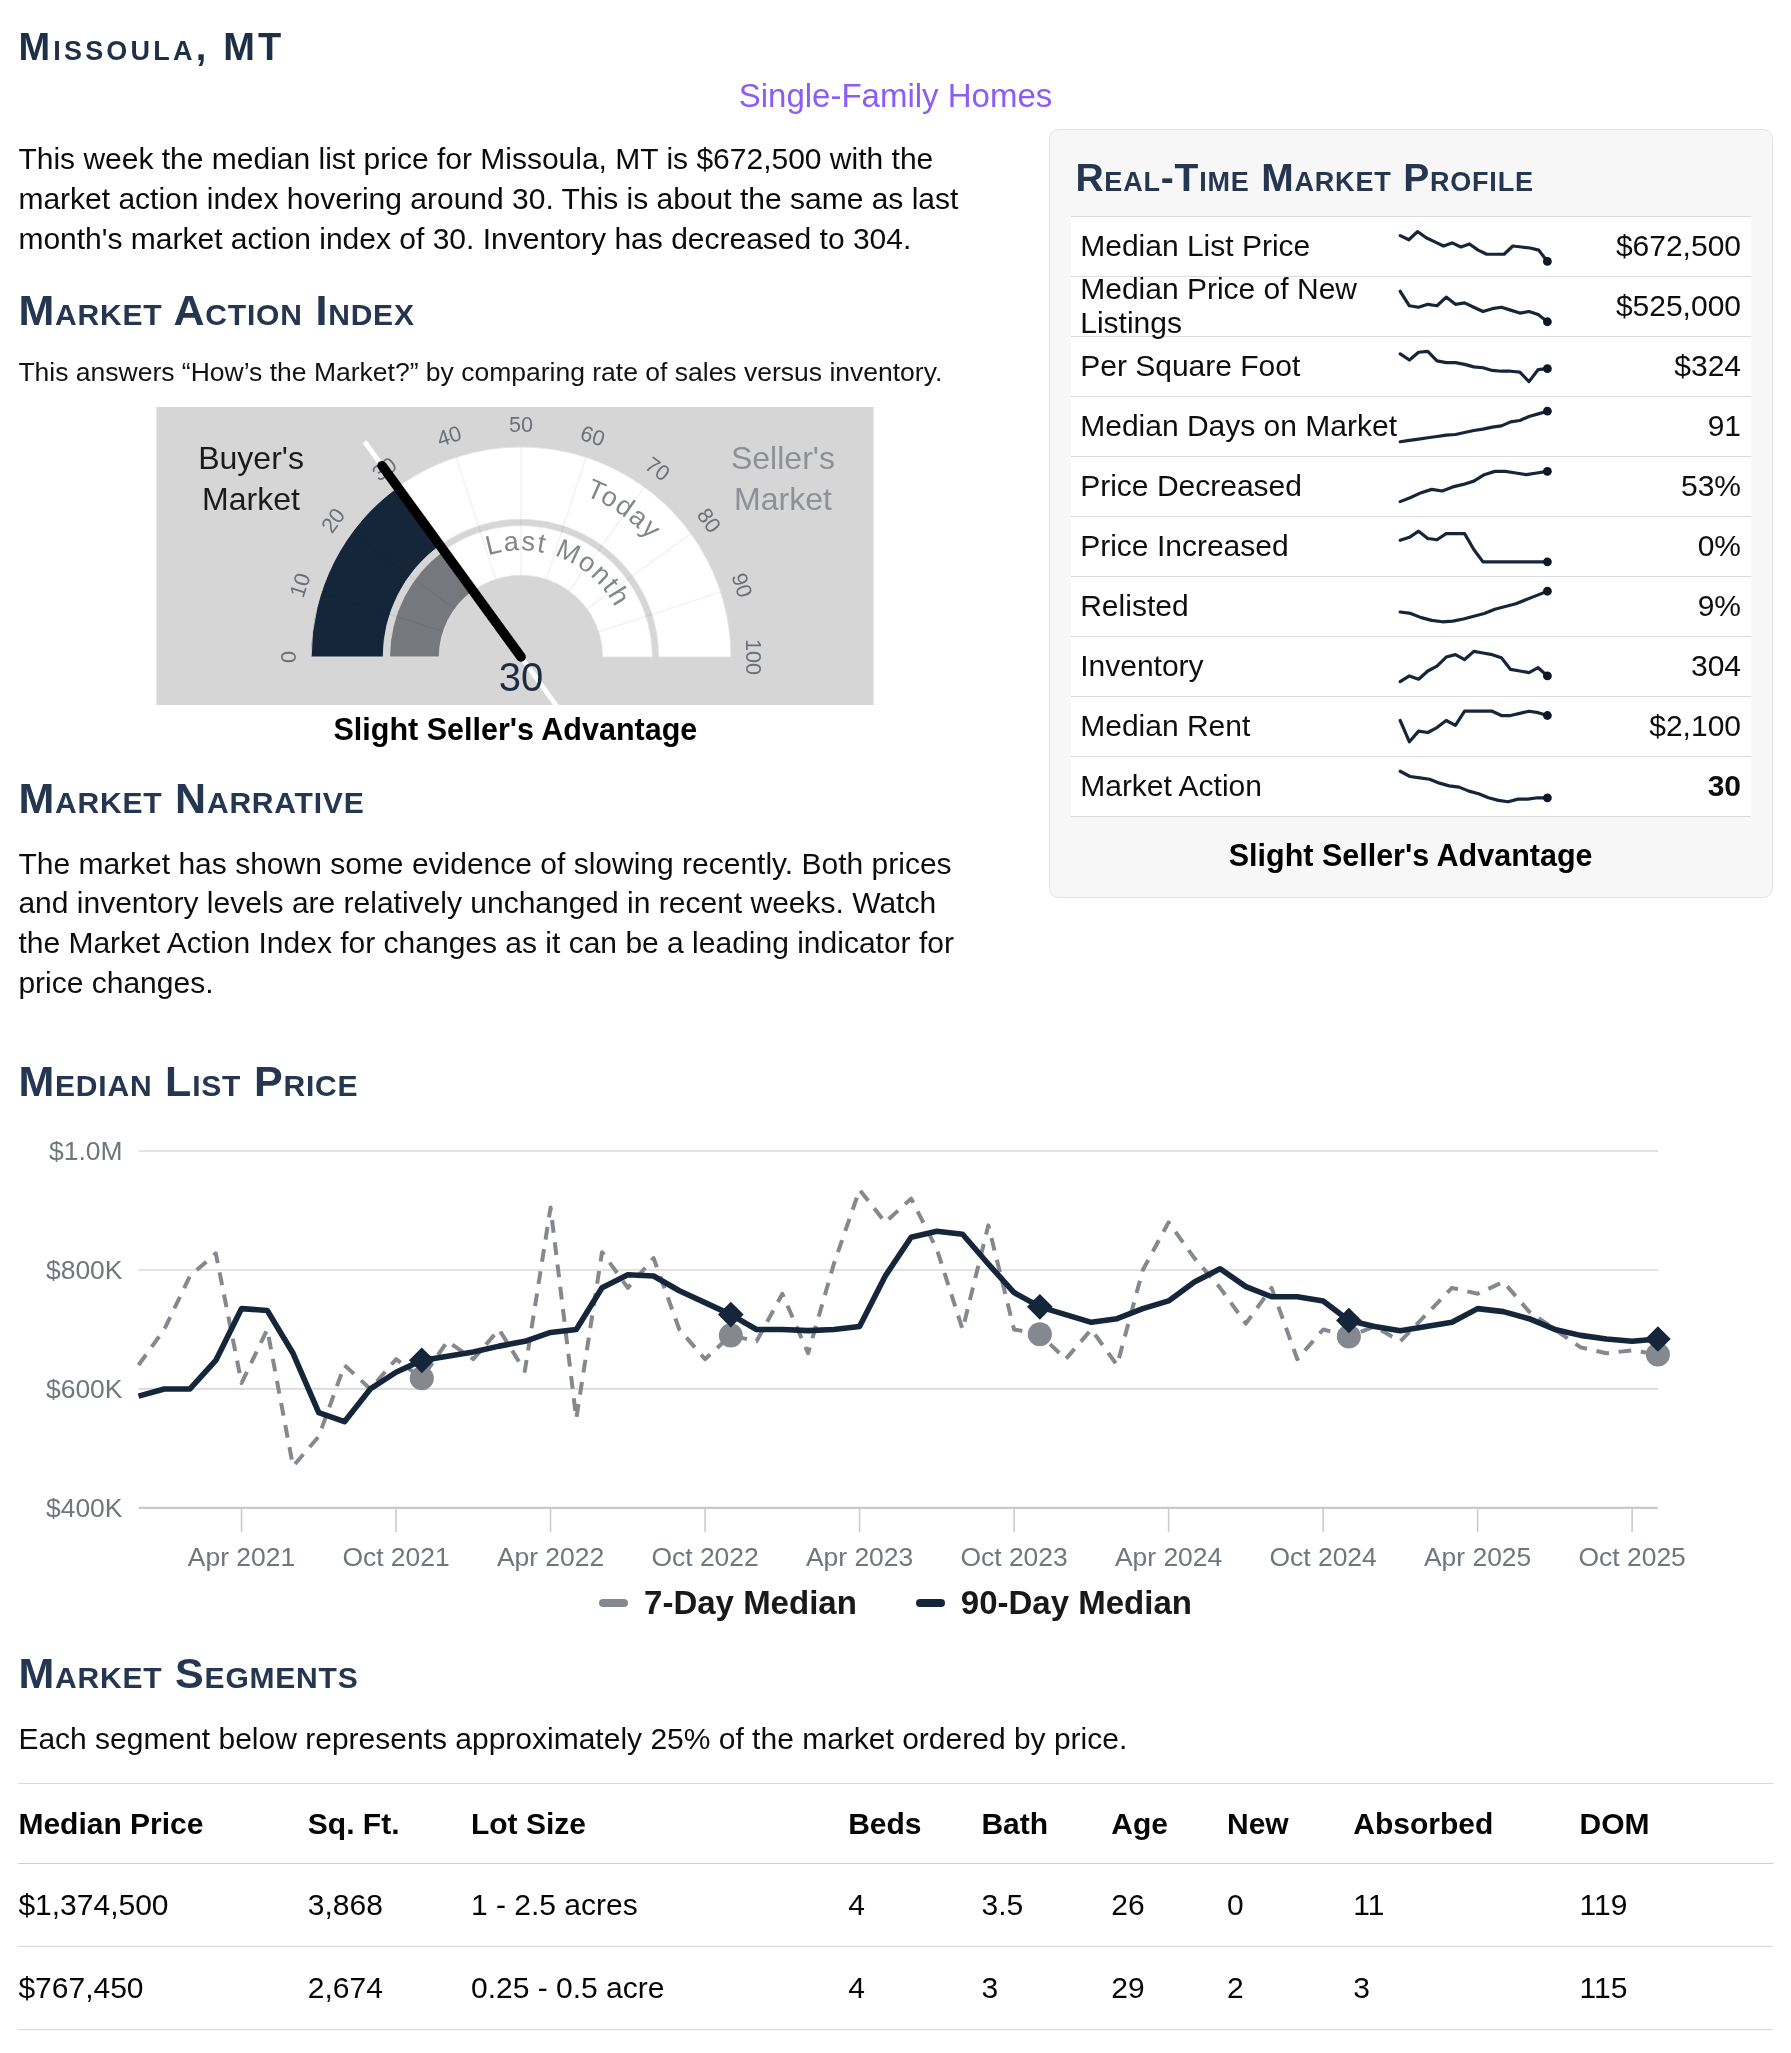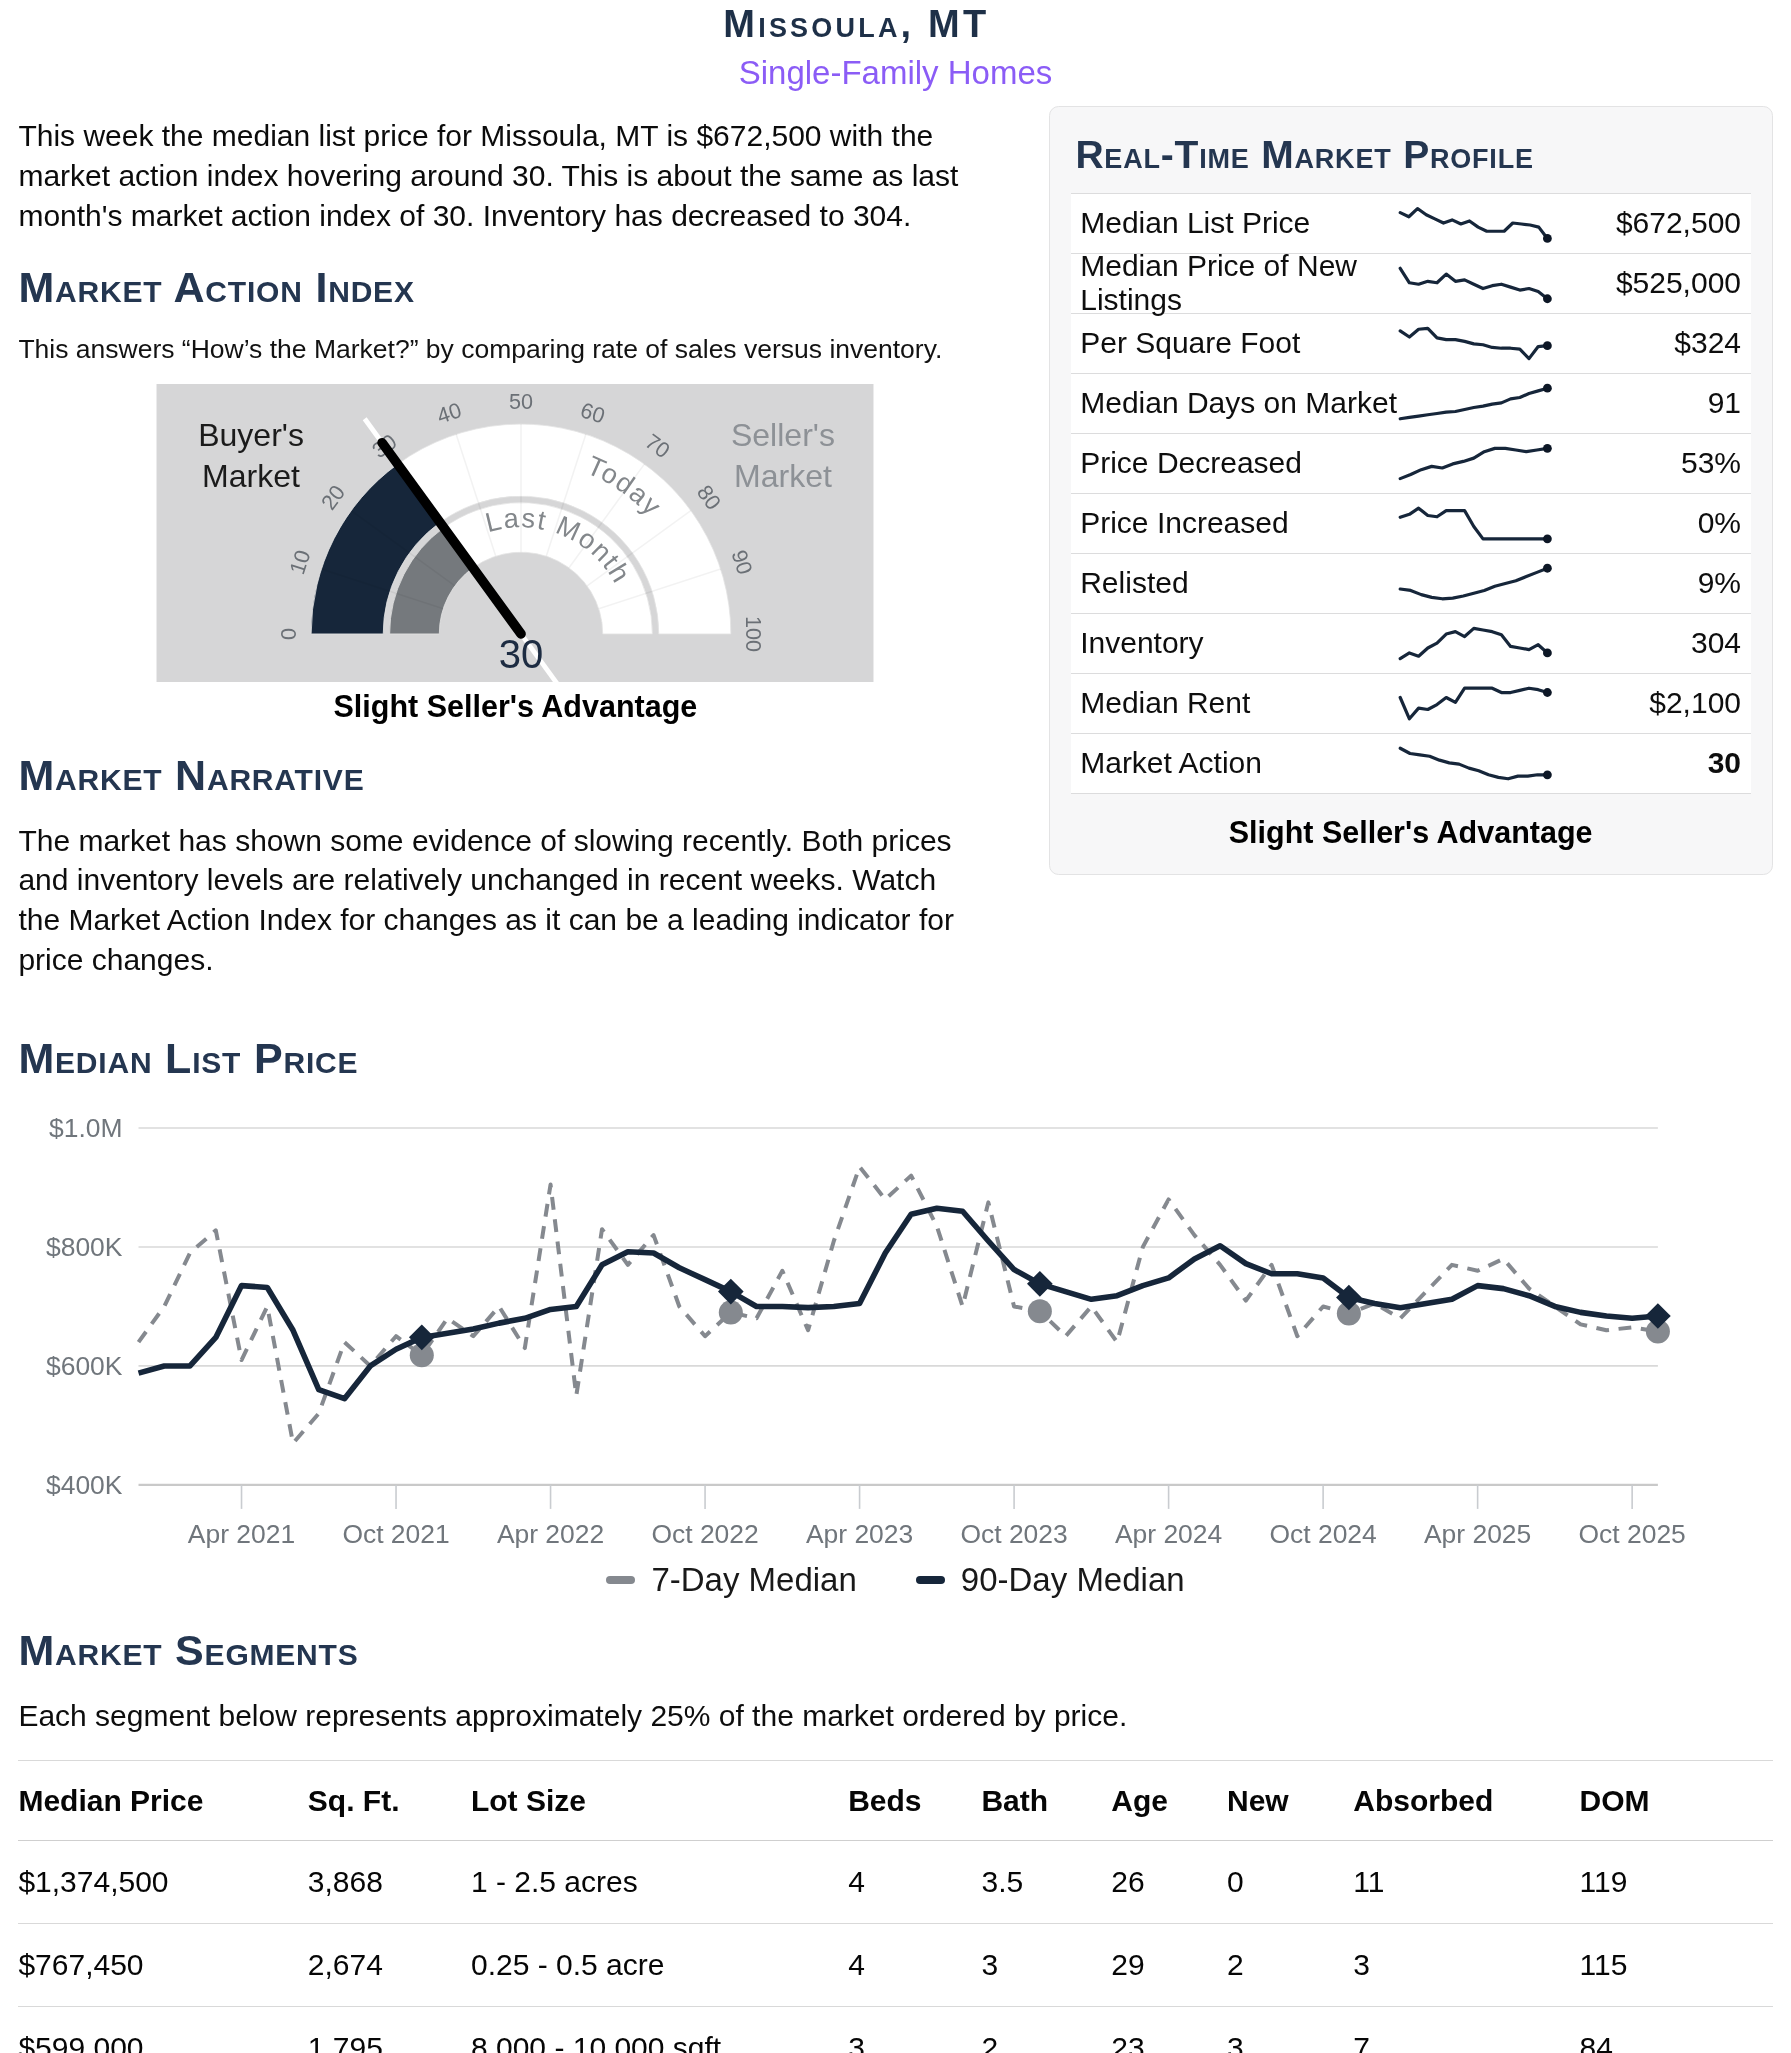--- a/index.html
+++ b/index.html
@@ -1,19 +1,19 @@
 <!DOCTYPE html>
 <html style="font-size:13px"><head>
 <meta charset="utf-8">
 <style>
   html,body{margin:0;padding:0;background:#ffffff;}
   body{width:1791px;font-family:"Liberation Sans",sans-serif;color:#0d0d0d;}
   .page{position:relative;width:1791px;min-height:2053px;padding:0 18.4px;box-sizing:border-box;overflow:hidden;}
   .smallcaps{font-variant:small-caps;color:#243650;font-weight:700;}
-  h1.title{font-size:38px;letter-spacing:3.2px;margin:3px 0 0 0;text-align:right;width:971px;color:#1e3048;}
+  h1.title{font-size:38px;letter-spacing:3.2px;margin:26px 0 0 0;text-align:left;width:971px;color:#1e3048;}
   .subtitle{font-size:33px;text-align:center;margin-top:8px;color:#8b5cf6;}
   .top{position:relative;margin-top:24px;min-height:910px;}
   .leftcol{width:975px;}
   .intro{font-size:30px;line-height:1.33;margin:0;color:#0b0b0b;width:962px;}
   h2.section{font-size:43px;letter-spacing:0.8px;margin:27px 0 0 0;}
   .mai-note{font-size:26.5px;margin:22.5px 0 0 0;color:#121212;}
   .gauge-wrap{margin:19px 0 0 138px;width:718px;}
   .gauge-wrap svg{display:block;width:718px;height:298px;}
   .gauge-caption{font-size:30.5px;font-weight:700;text-align:center;margin-top:6.4px;color:#000;}
   .narr{font-size:30px;line-height:1.33;margin:21px 0 0 0;width:967px;}
@@ -27,21 +27,21 @@
   .pvalue{width:180px;flex:0 0 180px;text-align:right;font-size:30px;color:#0e0e0e;}
   .pvalue.bold{font-weight:700;}
   .pfooter{font-size:30.5px;font-weight:700;text-align:center;margin-top:21px;color:#000;}
   
   h2.mlp{margin-top:8px;}
   .chart-wrap{margin-top:21px;}
   .chart-wrap svg{display:block;width:1754px;height:449px;}
   .legend{display:flex;justify-content:center;gap:59px;margin-top:8px;align-items:center;}
   .legend .item{display:flex;align-items:center;gap:16px;}
   .legend .swatch{display:inline-block;width:29px;height:8px;border-radius:4px;}
-  .legend .ltext{font-size:33px;font-weight:400;color:#191919;text-align:center;}
+  .legend .ltext{font-size:33px;font-weight:700;color:#191919;text-align:center;}
   
   .seg-note{font-size:30px;margin:24px 0 0 0;}
   table.segments{width:100%;border-collapse:collapse;table-layout:fixed;margin-top:27px;}
   table.segments th{font-size:30px;font-weight:700;text-align:left;padding:22.5px 0;border-top:1.6px solid #d9d9d9;border-bottom:1.6px solid #cfcfcf;color:#060606;}
   table.segments td{font-size:30px;text-align:left;padding:24px 0;border-bottom:1.6px solid #d9d9d9;color:#060606;}
 </style>
 </head>
 <body>
 
 <div class="page">

